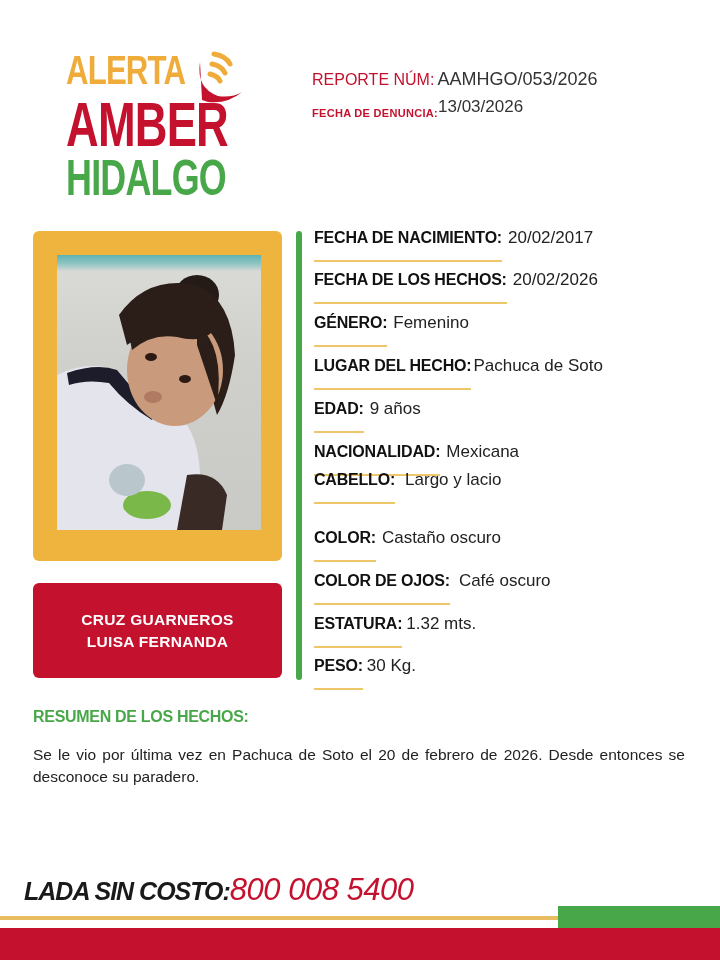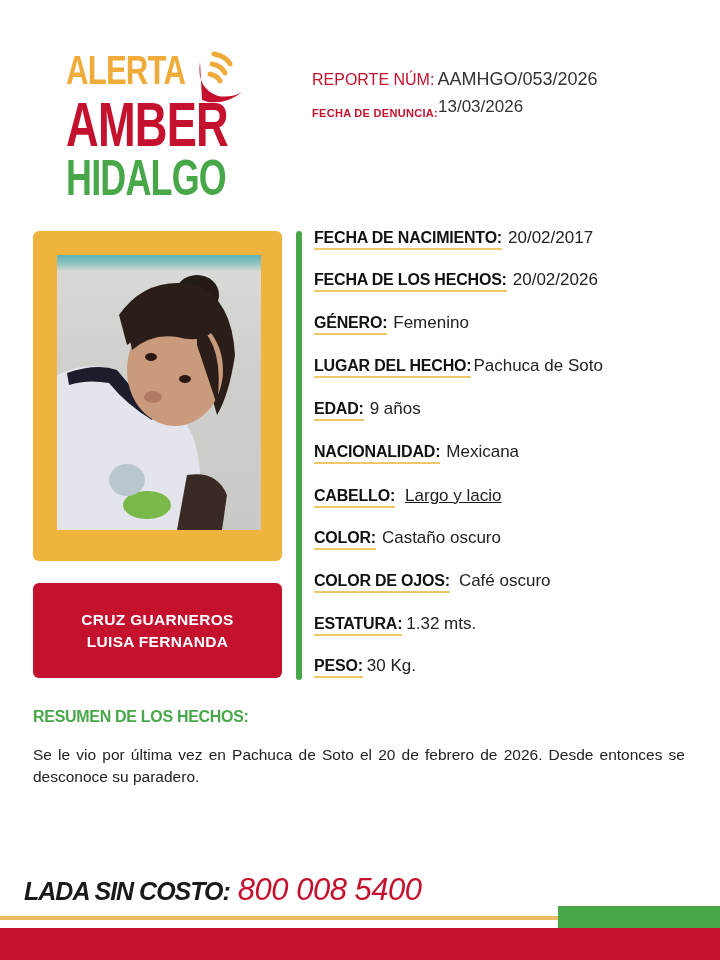--- a/index.html
+++ b/index.html
@@ -31,31 +31,31 @@
   
   .name-box { position: absolute; left: 33px; top: 583px; width: 249px; height: 95px; background: #c4112e; border-radius: 6px;
     display: flex; align-items: center; justify-content: center; text-align: center; }
   .name-text { color: #ffffff; font-weight: bold; font-size: 15.5px; line-height: 22px; letter-spacing: 0.3px; }
 
   
   .green-bar { position: absolute; left: 296px; top: 231px; width: 6px; height: 449px; background: #48a849; border-radius: 3px; }
 
   
   .field { position: absolute; left: 314px; white-space: nowrap; }
-  .field-label { font-weight: bold; font-size: 16px; color: #111; display: inline-block; border-bottom: 2px solid #eec76b; padding-bottom: 1px; letter-spacing: -0.2px; }
+  .field-label { font-weight: bold; font-size: 16px; color: #111; display: inline-block; border-bottom: 2px solid #eec76b; padding-bottom: 13px; letter-spacing: -0.2px; }
   .field-value { font-size: 17px; color: #222; margin-left: 6px; }
 
   
   .summary-title { position: absolute; left: 33px; top: 708px; font-size: 16px; font-weight: bold; color: #48a849; letter-spacing: -0.3px; }
   .summary-text { position: absolute; left: 33px; top: 744px; width: 652px; font-size: 15.5px; line-height: 22px; color: #222; text-align: justify; text-align-last: left; }
 
   
   .hotline { position: absolute; left: 24px; top: 872px; white-space: nowrap; }
   .hotline-label { font-weight: bold; font-style: italic; font-size: 25px; color: #1a1a1a; letter-spacing: -1px; }
-  .hotline-number { font-size: 31px; color: #c4112e; margin-left: 8px; font-style: italic; letter-spacing: -0.5px; text-align: center; }
+  .hotline-number { font-size: 31px; color: #c4112e; margin-left: 0; font-style: italic; letter-spacing: -0.5px; text-align: center; }
   .gold-line { position: absolute; left: 0; top: 916px; width: 560px; height: 4px; background: #e8bc61; }
   .green-block { position: absolute; left: 558px; top: 906px; width: 162px; height: 22px; background: #48a849; }
   .red-band { position: absolute; left: 0; top: 928px; width: 720px; height: 32px; background: #c4112e; }
 </style>
 </head>
 <body>
 
 <div class="logo">
   <div class="logo-line logo-alerta">ALERTA</div>
   <svg class="logo-signal" viewBox="0 0 52 60">
@@ -119,21 +119,21 @@
 </div>
 <div class="field" style="top:356px;">
   <span class="field-label">LUGAR DEL HECHO:</span><span class="field-value" style="margin-left:2px;">Pachuca de Soto</span>
 </div>
 <div class="field" style="top:399px;">
   <span class="field-label">EDAD:</span><span class="field-value">9 años</span>
 </div>
 <div class="field" style="top:442px;">
   <span class="field-label">NACIONALIDAD:</span><span class="field-value" style="font-size:17px;">Mexicana</span>
 </div>
-<div class="field" style="top:486px;text-decoration:underline;">
+<div class="field" style="top:470px;">
   <span class="field-label">CABELLO:</span><span class="field-value" style="margin-left:10px;">Largo y lacio</span>
 </div>
 <div class="field" style="top:528px;">
   <span class="field-label">COLOR:</span><span class="field-value">Castaño oscuro</span>
 </div>
 <div class="field" style="top:571px;">
   <span class="field-label">COLOR DE OJOS:</span><span class="field-value" style="margin-left:9px;">Café oscuro</span>
 </div>
 <div class="field" style="top:614px;">
   <span class="field-label">ESTATURA:</span><span class="field-value" style="margin-left:4px;">1.32 mts.</span>

